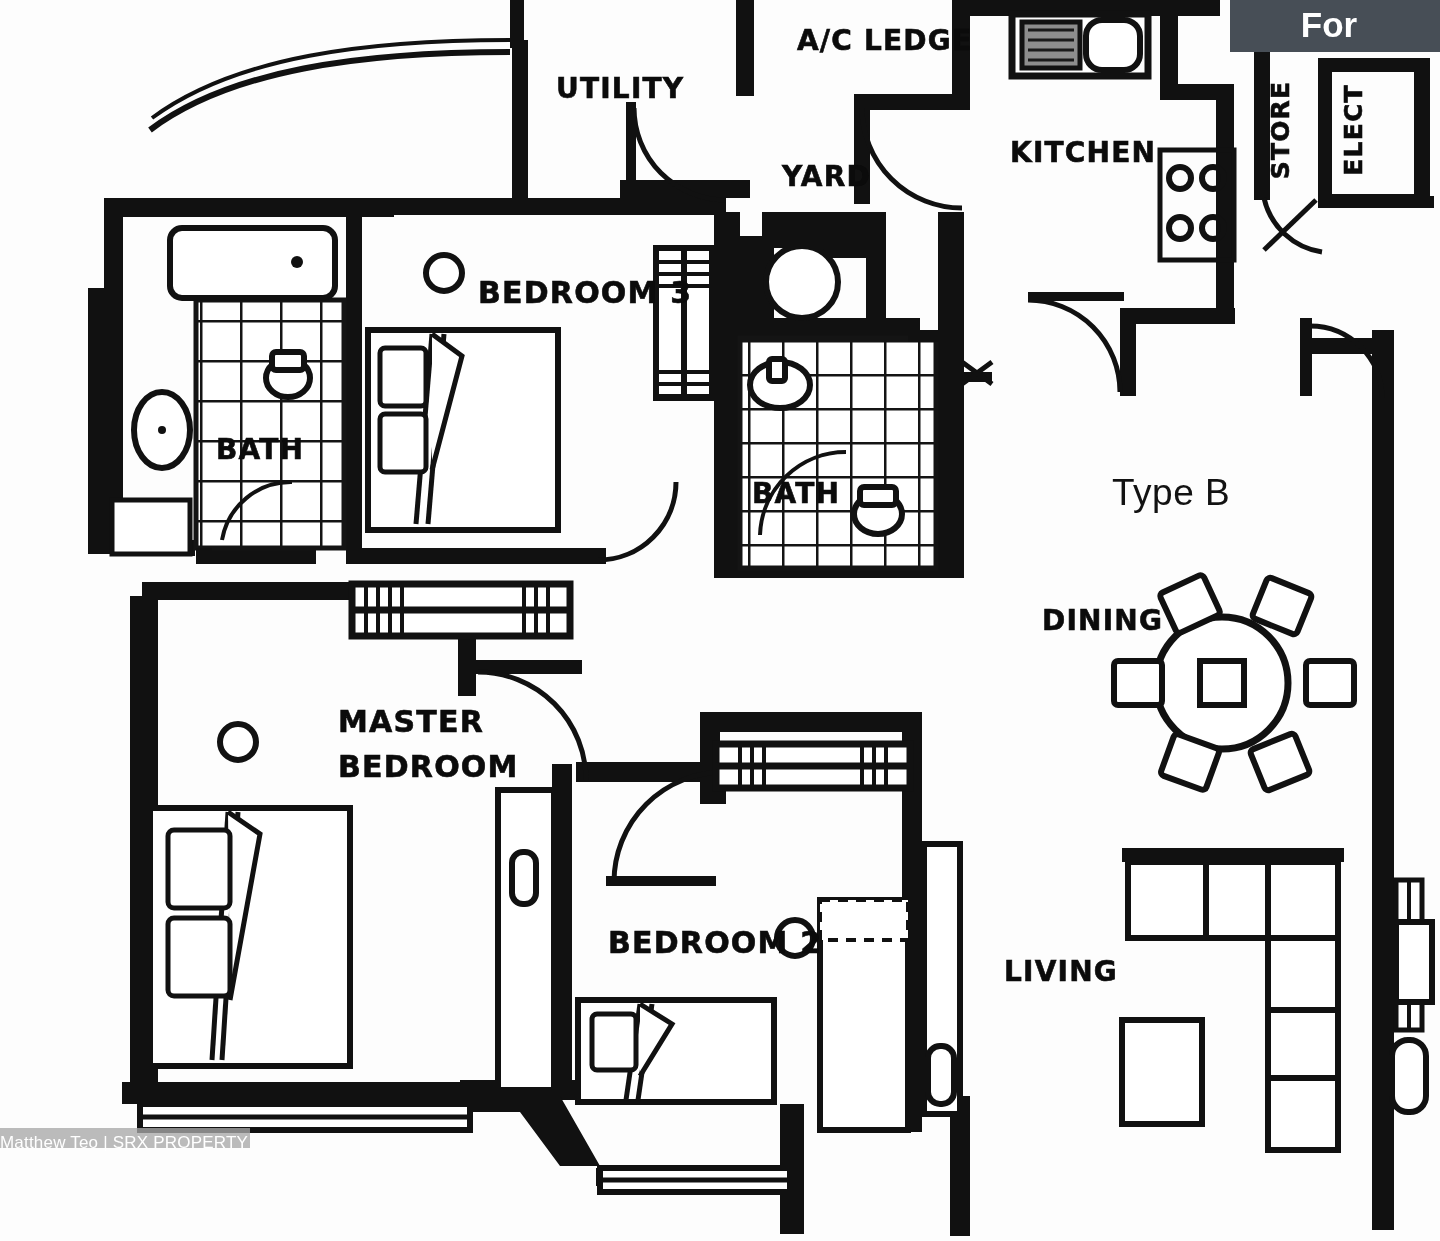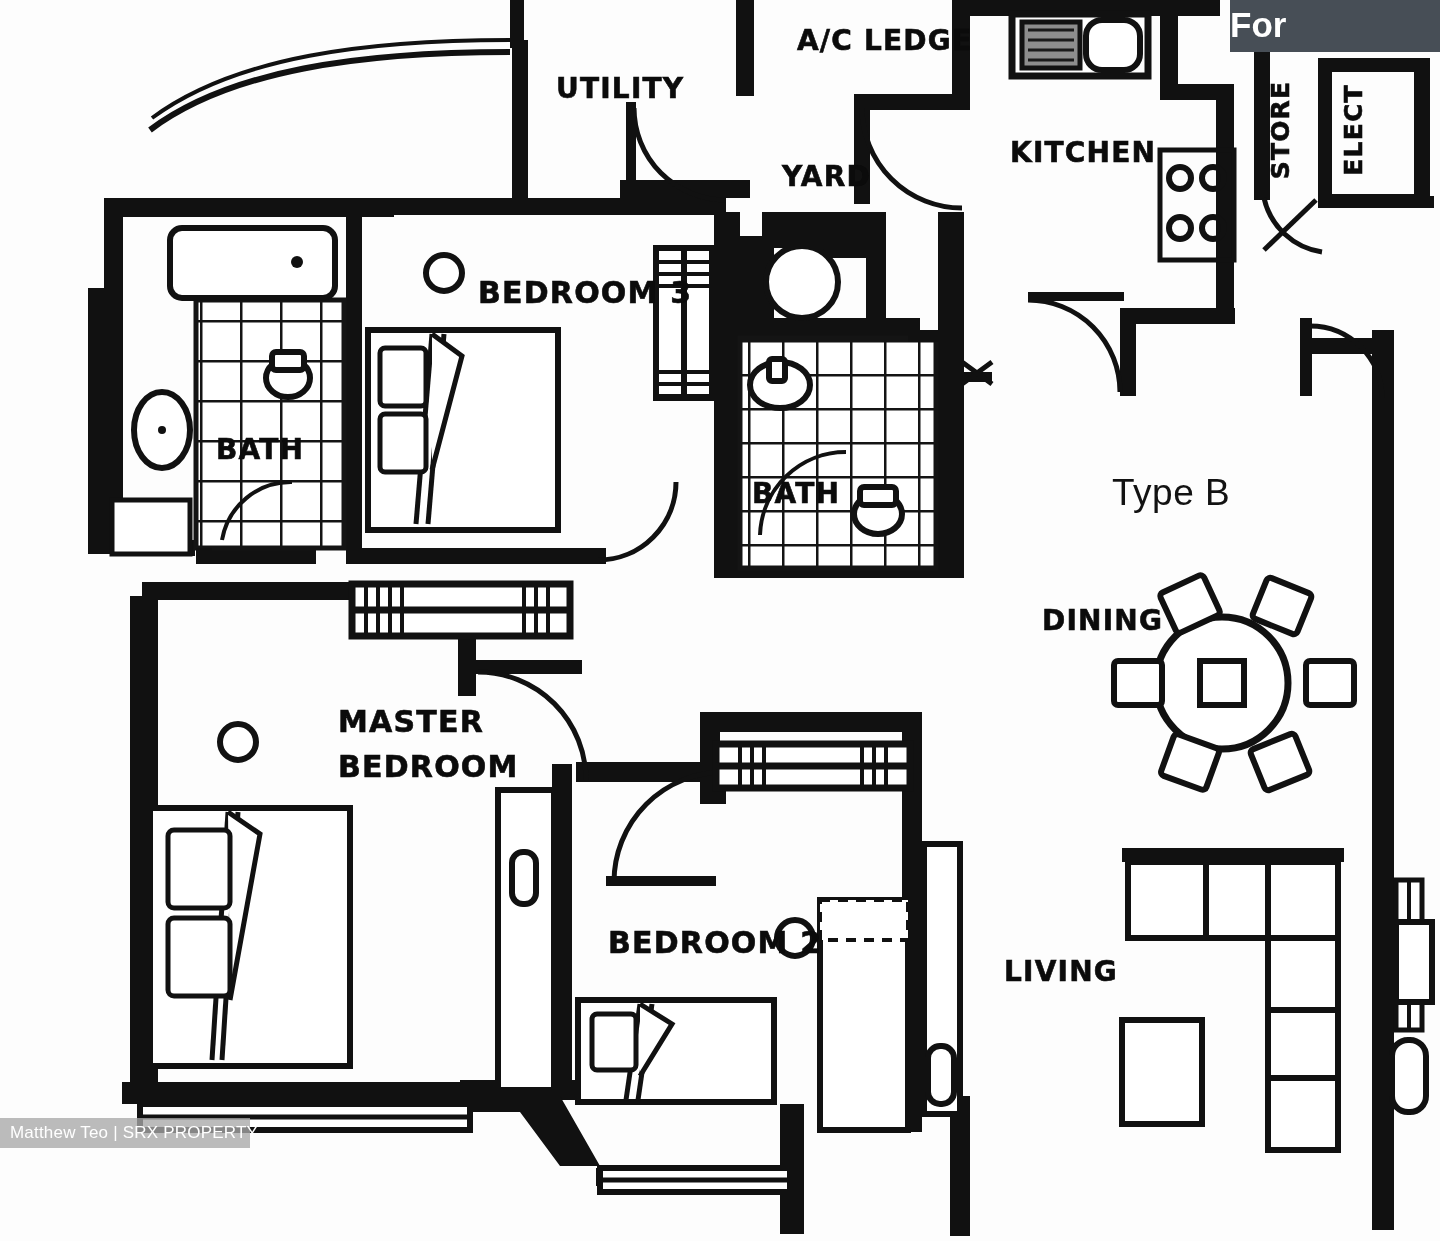--- a/index.html
+++ b/index.html
@@ -48,39 +48,38 @@
     right: 0;
     top: 0;
     width: 210px;
     height: 52px;
     background: #474e56;
     color: #ffffff;
     font-family: "Liberation Sans", sans-serif;
     font-weight: 700;
     font-size: 35px;
     line-height: 50px;
-    text-align: left;
+    text-align: center;
     padding-right: 12px;
     box-sizing: border-box;
     overflow: hidden;
     white-space: nowrap;
   }
   
   #watermark {
     position: absolute;
     left: 0;
     bottom: 93px;
     width: 250px;
-    height: 30px;
+    height: 20px;
     background: rgba(168,168,168,0.78);
     color: #ffffff;
     font-family: "Liberation Sans", sans-serif;
     font-size: 17px;
     line-height: 30px;
-    padding-left: 10px;
     box-sizing: border-box;
     white-space: nowrap;
     letter-spacing: 0.2px;
   }
 </style>
 </head>
 <body>
 
 <div id="page">
 

